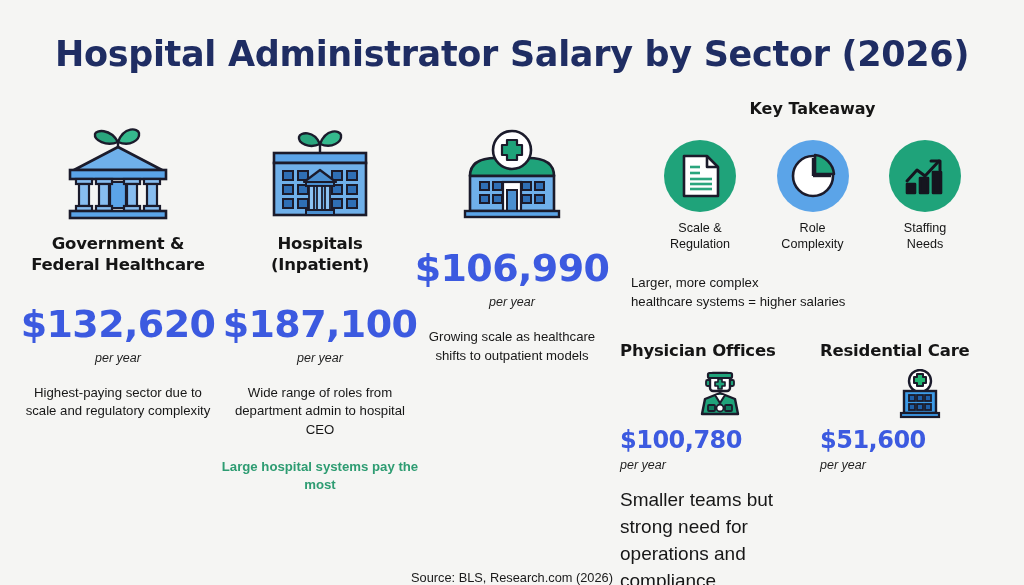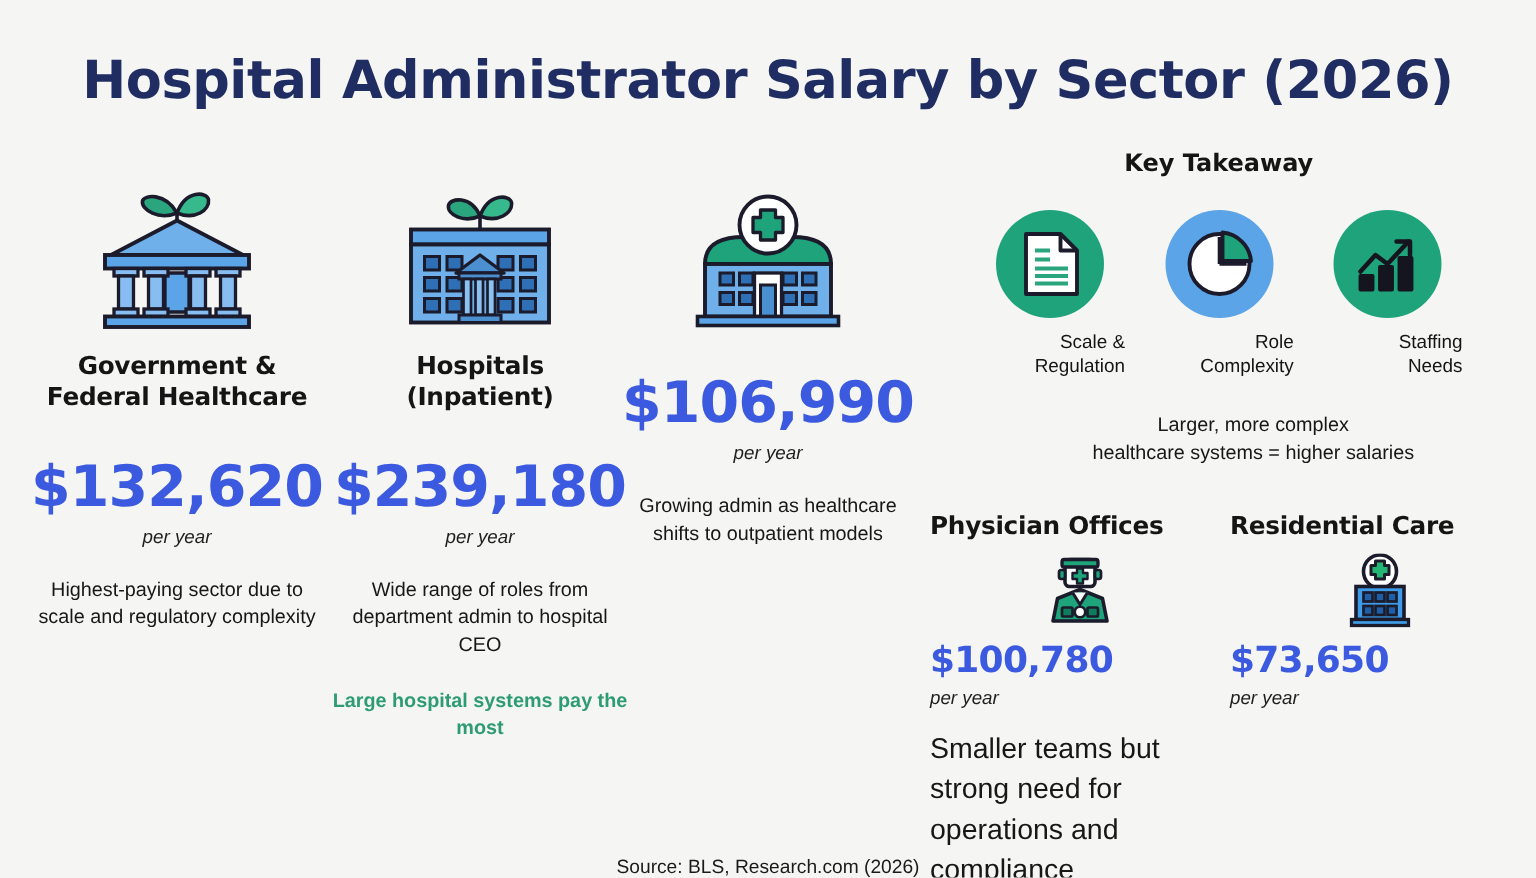--- a/index.html
+++ b/index.html
@@ -105,43 +105,42 @@
   .kt-items {
     position: absolute;
     top: 140px;
     left: 650px;
     width: 325px;
     display: flex;
     justify-content: space-between;
   }
   .kt-item {
     width: 100px;
-    text-align: right;
+    text-align: center;
   }
   .kt-circle {
     width: 72px;
     height: 72px;
     border-radius: 50%;
     margin: 0 auto;
     display: flex;
     align-items: center;
     justify-content: center;
   }
   .kt-label {
     margin-top: 9px;
     font-size: 12.6px;
     line-height: 1.26;
     color: #151515;
   }
   .kt-summary {
     position: absolute;
     top: 274px;
-    left: 668px;
+    left: 631px;
     width: 335px;
-    text-align: center;
     font-size: 13.2px;
     line-height: 1.42;
     color: #171717;
   }
 
   
   .sub-col {
     position: absolute;
     text-align: left;
     width: 200px;
@@ -279,21 +278,21 @@
           <rect x="53" y="66" width="5" height="24"></rect>
           <rect x="61" y="66" width="5" height="24"></rect>
         </g>
         <rect x="42" y="90" width="28" height="5" fill="#4a8fd0" stroke="#1b1b2b" stroke-width="2"></rect>
       </svg>
     </div>
     <div class="sector-name">
       <div>Hospitals</div>
       <div>(Inpatient)</div>
     </div>
-    <div class="salary">$239,180</div>
+    <div class="salary">$187,100</div>
     <div class="peryear">per year</div>
     <div class="desc">Wide range of roles from department admin to hospital CEO</div>
     <div class="accent-note">Large hospital systems pay the most</div>
   </div>
 
   <div class="sector-col c2">
     <div class="icon-wrap">
       <svg width="112" height="100" viewBox="0 0 112 100">
 
         <path d="M14 56 C14 42 26 38 40 38 L72 38 C86 38 98 42 98 56 Z" fill="#1fa37a" stroke="#1b1b2b" stroke-width="2.6" stroke-linejoin="round"></path>
@@ -315,21 +314,21 @@
         <rect x="51" y="70" width="10" height="21" fill="#4a8fd0" stroke="#1b1b2b" stroke-width="2"></rect>
 
         <rect x="9" y="91" width="94" height="6" fill="#5ba4e8" stroke="#1b1b2b" stroke-width="2.4"></rect>
 
         <circle cx="56" cy="30" r="19" fill="#ffffff" stroke="#1b1b2b" stroke-width="2.6"></circle>
         <path d="M51 20 h10 v5 h5 v10 h-5 v5 h-10 v-5 h-5 v-10 h5 z" fill="#1fa37a" stroke="#1b1b2b" stroke-width="2.2" stroke-linejoin="round"></path>
       </svg>
     </div>
     <div class="salary">$106,990</div>
     <div class="peryear">per year</div>
-    <div class="desc">Growing admin as healthcare shifts to outpatient models</div>
+    <div class="desc">Growing scale as healthcare shifts to outpatient models</div>
   </div>
 
   <div class="kt-title">Key Takeaway</div>
 
   <div class="kt-items">
 
     <div class="kt-item">
       <div class="kt-circle" style="background:#1fa37a">
         <svg width="42" height="46" viewBox="0 0 42 46">
           <path d="M5 3 h23 l11 11 v29 h-34 z" fill="#ffffff" stroke="#1b1b2b" stroke-width="2.6" stroke-linejoin="round"></path>
@@ -434,20 +433,20 @@
           <rect x="14" y="26" width="6" height="6"></rect>
           <rect x="22" y="26" width="6" height="6"></rect>
           <rect x="30" y="26" width="6" height="6"></rect>
           <rect x="14" y="35" width="6" height="6"></rect>
           <rect x="22" y="35" width="6" height="6"></rect>
           <rect x="30" y="35" width="6" height="6"></rect>
         </g>
         <rect x="6" y="44" width="38" height="4" fill="#3d9be8" stroke="#1b1b2b" stroke-width="2.2"></rect>
       </svg>
     </div>
-    <div class="sub-salary">$73,650</div>
+    <div class="sub-salary">$51,600</div>
     <div class="sub-peryear">per year</div>
     <div class="sub-desc"></div>
   </div>
 
   <div class="source">Source: BLS, Research.com (2026)</div>
 
 </div>
 
 </body></html>

